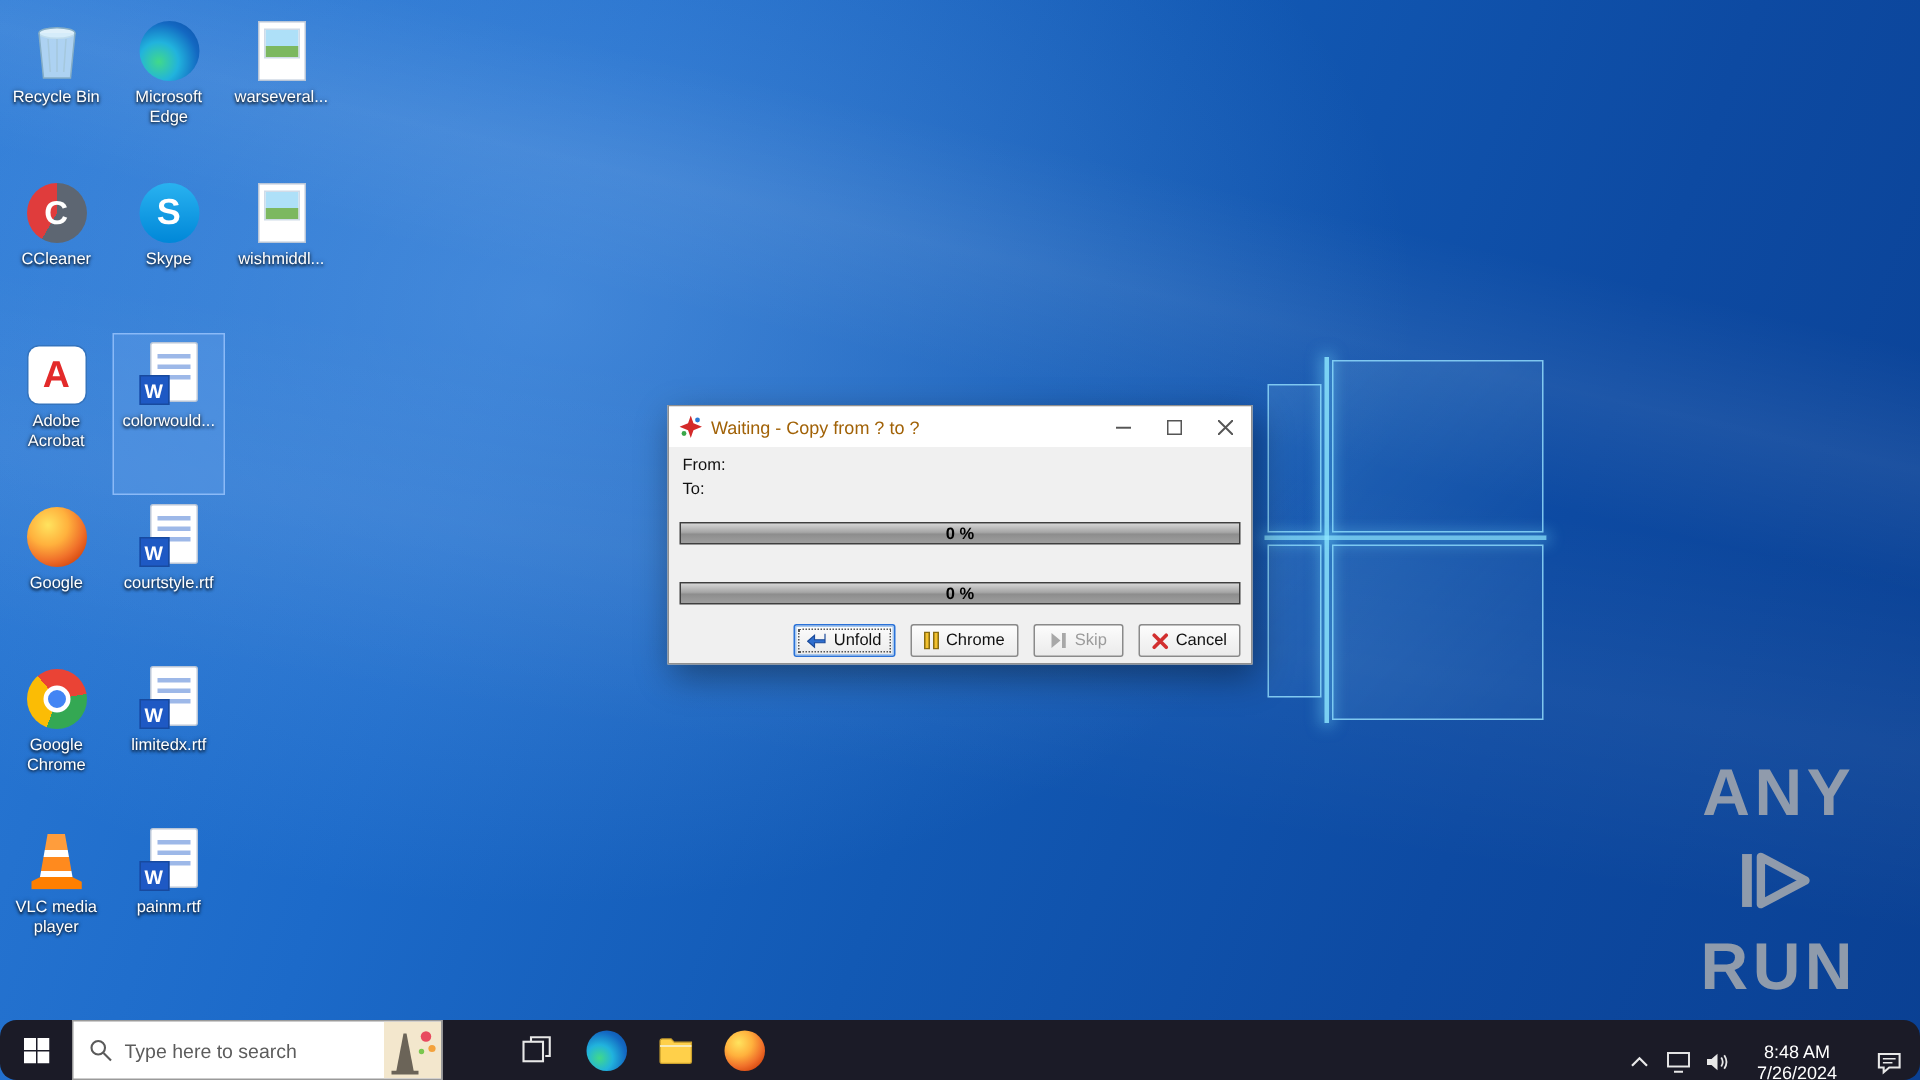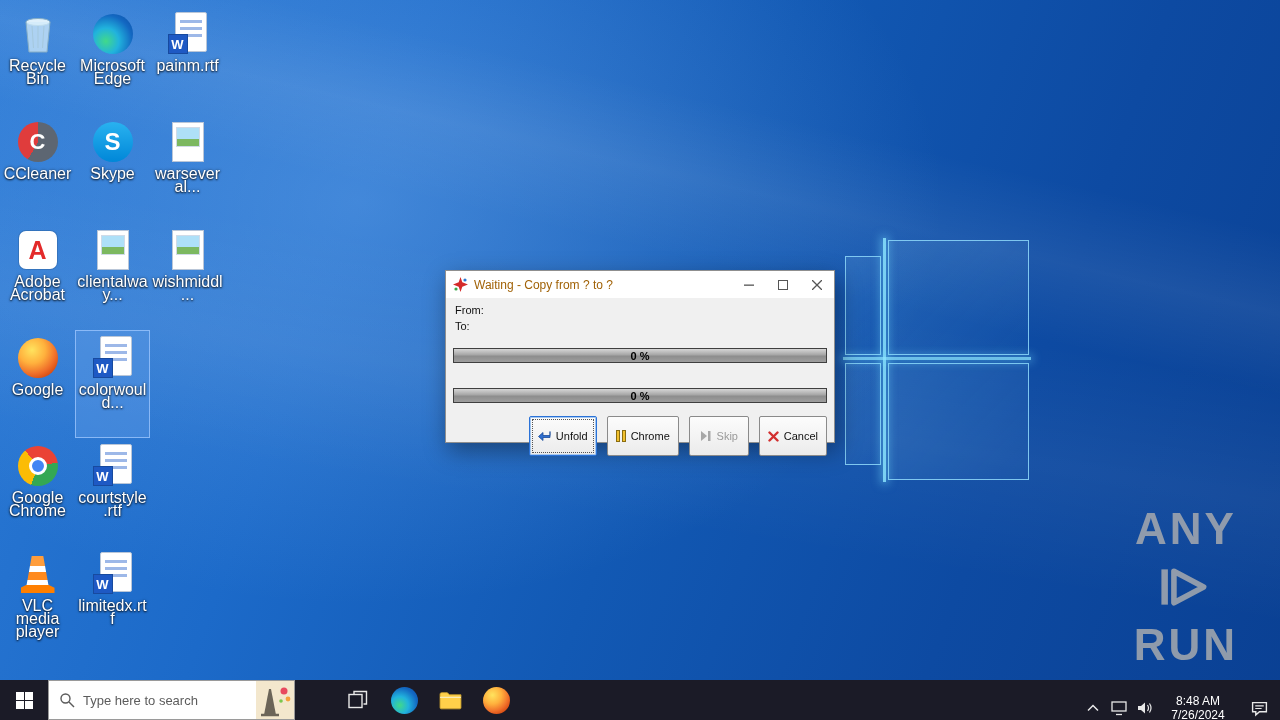--- a/index.html
+++ b/index.html
@@ -28,21 +28,21 @@
   .glow-v { position:absolute; left:40px; top:0; width:3px; height:244px; background:rgba(140,230,255,.85); box-shadow:0 0 10px 2px rgba(120,220,255,.55); }
   .glow-h { position:absolute; left:0; top:119px; width:188px; height:3px; background:rgba(140,230,255,.75); box-shadow:0 0 10px 2px rgba(120,220,255,.45); }
 
   
   .desktop-icons { position:absolute; left:0; top:6px; display:grid;
     grid-template-rows:repeat(6,108px); grid-auto-flow:column; grid-auto-columns:75px; }
   .di { display:flex; flex-direction:column; align-items:center; padding-top:5px;
     border:1px solid transparent; cursor:default; }
   .di.selected { background:rgba(98,158,232,.40); border-color:rgba(160,200,255,.75); }
   .di-art { position:relative; width:44px; height:44px; flex:0 0 auto; }
-  .di-label { margin-top:3px; font-size:16px; line-height:13px; color:#fff; text-align:center;
+  .di-label { margin-top:3px; font-size:11px; line-height:13px; color:#fff; text-align:center;
     max-width:72px; text-shadow:0 1px 2px rgba(0,0,0,.85), 0 0 3px rgba(0,0,0,.5); word-wrap:break-word; }
 
   .circle { width:40px; height:40px; border-radius:50%; margin:2px auto 0; }
   .edge-c { background:radial-gradient(circle at 32% 68%, #41d98a 0%, #21b3dd 34%, #1368c2 68%, #0b4ba1 100%); }
   .ff-c   { background:radial-gradient(circle at 35% 30%, #ffe35e 0%, #ffb13d 35%, #f0702a 62%, #d4460f 82%, #b93608 100%); }
   .skype-c{ background:linear-gradient(180deg,#29b2f0,#0087d8); color:#fff; font-size:24px; font-weight:700; display:flex; align-items:center; justify-content:center; }
   .cc-c   { background:conic-gradient(from 210deg,#e03c3c 0 150deg,#5d6672 150deg 360deg); color:#fff; font-size:22px; font-weight:700; display:flex; align-items:center; justify-content:center; }
   .ch-c   { background:conic-gradient(from -40deg,#ea4335 0 120deg,#34a853 120deg 240deg,#fbbc05 240deg 360deg); position:relative; }
   .ch-c span { position:absolute; inset:11px; background:#4285f4; border:3px solid #fff; border-radius:50%; }
   .acro { width:38px; height:38px; margin:3px auto 0; background:#fff; border-radius:7px; color:#e32a2a;
@@ -65,34 +65,34 @@
   .tb-title { margin-left:6px; font-size:12px; color:#a16207; flex:1; white-space:nowrap; }
   .tb-btn { width:34px; height:26px; display:flex; align-items:center; justify-content:center; background:transparent; border:none; cursor:default; }
   .dlg-body { position:relative; height:145px; font-size:11px; color:#111; }
   .lbl-from { position:absolute; left:9px; top:6px; }
   .lbl-to   { position:absolute; left:9px; top:22px; }
   .progress { position:absolute; left:7px; right:7px; height:15px; border:1px solid #3f3f3f;
     background:linear-gradient(180deg,#d6d6d6,#a6a6a6 45%,#8d8d8d 55%,#9e9e9e);
     display:flex; align-items:center; justify-content:center; font-size:11px; font-weight:700; color:#000; }
   .progress.p1 { top:50px; } .progress.p2 { top:90px; }
   .btn-row { position:absolute; right:7px; top:118px; display:flex; gap:10px; }
-  .dlg-btn { min-width:60px; height:40px; display:flex; align-items:center; justify-content:center; gap:5px;
+  .dlg-btn { min-width:60px; height:22px; display:flex; align-items:center; justify-content:center; gap:5px;
     font-size:11px; font-family:inherit; color:#111; background:linear-gradient(180deg,#fcfcfc,#ebebeb);
     border:1px solid #8a8a8a; border-radius:2px; padding:0 8px; cursor:default; }
   .dlg-btn.focused { border-color:#2a72d8; box-shadow:inset 0 0 0 1px #a6c8ef; outline:1px dotted #555; outline-offset:-4px; }
   .dlg-btn.disabled { color:#9b9b9b; }
 
   
   .watermark { position:absolute; right:42px; bottom:50px; display:flex; align-items:center; gap:10px;
     color:#97a0ad; opacity:.95; z-index:2;flex-direction:column; }
   .wm-text { font-size:44px; font-weight:700; letter-spacing:3px; }
 
   
   .taskbar { position:absolute; left:0; bottom:0; width:1280px; height:40px; background:#1b1b27;
-    display:flex; align-items:stretch; z-index:5; }
+    display:flex; align-items:stretch; z-index:5;border-radius:11px; }
   .tb-start { width:48px; display:flex; align-items:center; justify-content:center; background:transparent; border:none; }
   .tb-search { width:247px; background:#fff; border:1px solid #9a9a9a; display:flex; align-items:center; padding-left:10px; gap:8px; }
   .tb-search input { border:none; outline:none; flex:1; min-width:0; font-size:13px; color:#333; background:transparent; font-family:inherit; height:100%; }
   .tb-search input::placeholder { color:#5c5c5c; opacity:1; }
   .sh-img { width:38px; height:100%; display:flex; align-items:center; justify-content:center; overflow:hidden; }
   .tb-ico { width:46px; display:flex; align-items:center; justify-content:center; background:transparent; border:none; }
   .tb-ico.tv { margin-left:40px; }
   .tb-circle { width:27px; height:27px; border-radius:50%; }
   .tray { margin-left:auto; display:flex; align-items:center;margin-top:16px; }
   .tray-ico { width:26px; height:40px; display:flex; align-items:center; justify-content:center; background:transparent; border:none; }
@@ -160,28 +160,20 @@
       <div class="di-art">
           <div class="circle edge-c"></div>
         </div>
       <div class="di-label">Microsoft Edge</div>
     </div>
       <div class="di">
       <div class="di-art">
           <div class="circle skype-c">S</div>
         </div>
       <div class="di-label">Skype</div>
-    </div>
-      <div class="di">
-      <div class="di-art">
-          <div class="pic-page">
-            <div class="pic-sky"></div>
-          </div>
-        </div>
-      <div class="di-label">clientalway...</div>
     </div>
       <div class="di selected">
       <div class="di-art">
           <div class="doc-page">
             <i></i>
             <i></i>
             <i></i>
           </div>
           <span class="doc-tile">W</span>
         </div>

